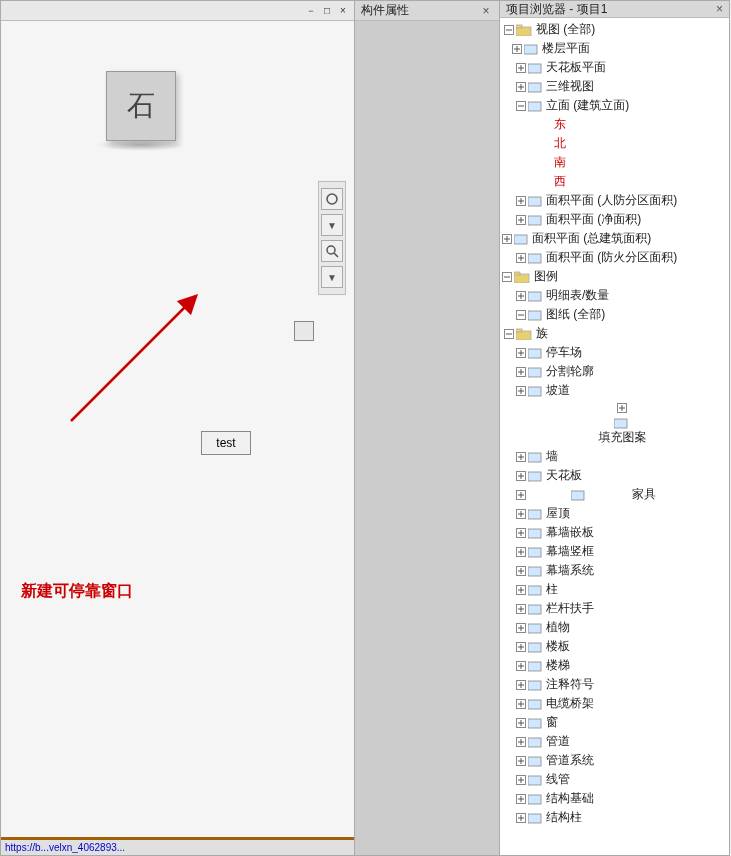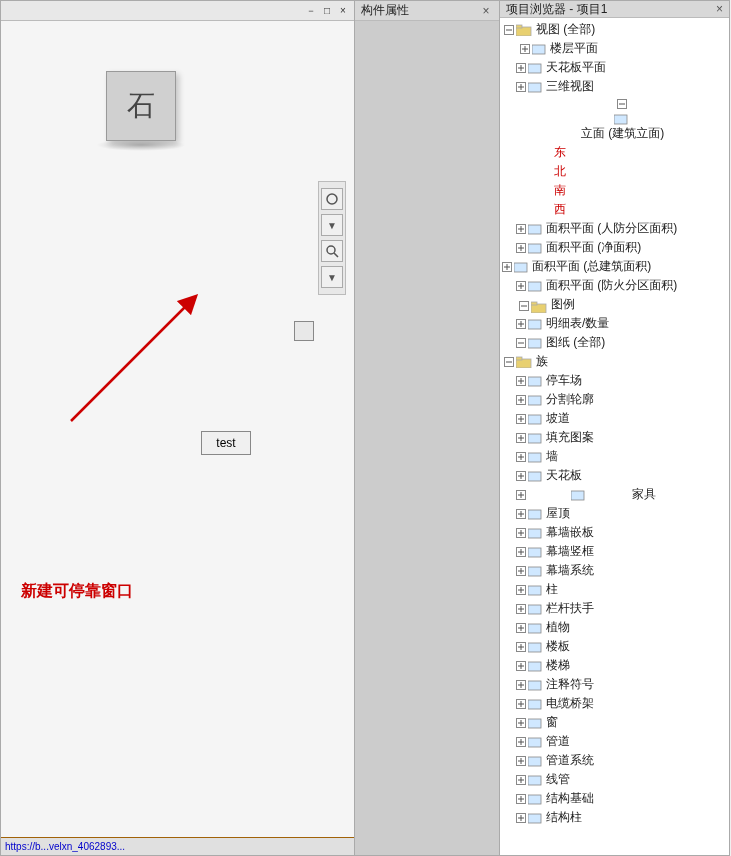--- a/index.html
+++ b/index.html
@@ -282,21 +282,21 @@
       background: #f0f0f0;
     }
     .right-panel-body::-webkit-scrollbar-thumb {
       background: #bbb;
     }
 
     
     .bottom-url-bar {
       height: 18px;
       background: #e0e0e0;
-      border-top: 1px solid #a16207;
+      border-top: 3px solid #a16207;
       font-size: 10px;
       color: #555;
       display: flex;
       align-items: center;
       padding: 0 4px;
       overflow: hidden;
     }
 
     .url-text {
       font-size: 10px;
@@ -388,21 +388,21 @@
                 <rect x="0.5" y="0.5" width="9" height="9" fill="white" stroke="#888" stroke-width="1"></rect>
                 <line x1="2" y1="5" x2="8" y2="5" stroke="#555" stroke-width="1"></line>
               </svg>
             </span>
             <span><svg width="16" height="12" viewBox="0 0 16 12" style="vertical-align:middle;margin-right:2px;">
                 <rect x="0" y="3" width="15" height="9" fill="#e8d070" stroke="#aaa" stroke-width="0.8"></rect>
                 <rect x="0" y="1" width="6" height="3" fill="#e8d070" stroke="#aaa" stroke-width="0.8"></rect>
               </svg></span>
             <span class="tree-label">视图 (全部)</span>
           </div>
-          <div class="tree-item" style="padding-left: 18px;">
+          <div class="tree-item" style="padding-left: 10px;">
             <span class="tree-expand">
               <svg width="10" height="10" viewBox="0 0 10 10">
                 <rect x="0.5" y="0.5" width="9" height="9" fill="white" stroke="#888" stroke-width="1"></rect>
                 <line x1="5" y1="2" x2="5" y2="8" stroke="#555" stroke-width="1"></line>
                 <line x1="2" y1="5" x2="8" y2="5" stroke="#555" stroke-width="1"></line>
               </svg>
             </span>
             <span><svg width="14" height="12" viewBox="0 0 14 12" style="vertical-align:middle;margin-right:2px;">
                 <rect x="0" y="2" width="13" height="9" fill="#d0e8ff" stroke="#888" stroke-width="0.8"></rect>
               </svg></span>
@@ -427,21 +427,21 @@
                 <rect x="0.5" y="0.5" width="9" height="9" fill="white" stroke="#888" stroke-width="1"></rect>
                 <line x1="5" y1="2" x2="5" y2="8" stroke="#555" stroke-width="1"></line>
                 <line x1="2" y1="5" x2="8" y2="5" stroke="#555" stroke-width="1"></line>
               </svg>
             </span>
             <span><svg width="14" height="12" viewBox="0 0 14 12" style="vertical-align:middle;margin-right:2px;">
                 <rect x="0" y="2" width="13" height="9" fill="#d0e8ff" stroke="#888" stroke-width="0.8"></rect>
               </svg></span>
             <span class="tree-label">三维视图</span>
           </div>
-          <div class="tree-item" style="padding-left: 14px; flex-direction: column;">
+          <div class="tree-item" style="padding-left: 14px;">
             <span class="tree-expand">
               <svg width="10" height="10" viewBox="0 0 10 10">
                 <rect x="0.5" y="0.5" width="9" height="9" fill="white" stroke="#888" stroke-width="1"></rect>
                 <line x1="2" y1="5" x2="8" y2="5" stroke="#555" stroke-width="1"></line>
               </svg>
             </span>
             <span><svg width="14" height="12" viewBox="0 0 14 12" style="vertical-align:middle;margin-right:2px;">
                 <rect x="0" y="2" width="13" height="9" fill="#d0e8ff" stroke="#888" stroke-width="0.8"></rect>
               </svg></span>
             <span class="tree-label">立面 (建筑立面)</span>
@@ -515,21 +515,21 @@
                 <rect x="0.5" y="0.5" width="9" height="9" fill="white" stroke="#888" stroke-width="1"></rect>
                 <line x1="5" y1="2" x2="5" y2="8" stroke="#555" stroke-width="1"></line>
                 <line x1="2" y1="5" x2="8" y2="5" stroke="#555" stroke-width="1"></line>
               </svg>
             </span>
             <span><svg width="14" height="12" viewBox="0 0 14 12" style="vertical-align:middle;margin-right:2px;">
                 <rect x="0" y="2" width="13" height="9" fill="#d0e8ff" stroke="#888" stroke-width="0.8"></rect>
               </svg></span>
             <span class="tree-label">面积平面 (防火分区面积)</span>
           </div>
-          <div class="tree-item" style="padding-left: 17px; align-items: flex-end;">
+          <div class="tree-item" style="padding-left: 0;">
             <span class="tree-expand">
               <svg width="10" height="10" viewBox="0 0 10 10">
                 <rect x="0.5" y="0.5" width="9" height="9" fill="white" stroke="#888" stroke-width="1"></rect>
                 <line x1="2" y1="5" x2="8" y2="5" stroke="#555" stroke-width="1"></line>
               </svg>
             </span>
             <span><svg width="16" height="12" viewBox="0 0 16 12" style="vertical-align:middle;margin-right:2px;">
                 <rect x="0" y="3" width="15" height="9" fill="#e8d070" stroke="#aaa" stroke-width="0.8"></rect>
                 <rect x="0" y="1" width="6" height="3" fill="#e8d070" stroke="#aaa" stroke-width="0.8"></rect>
               </svg></span>
@@ -605,21 +605,21 @@
                 <rect x="0.5" y="0.5" width="9" height="9" fill="white" stroke="#888" stroke-width="1"></rect>
                 <line x1="5" y1="2" x2="5" y2="8" stroke="#555" stroke-width="1"></line>
                 <line x1="2" y1="5" x2="8" y2="5" stroke="#555" stroke-width="1"></line>
               </svg>
             </span>
             <span><svg width="14" height="12" viewBox="0 0 14 12" style="vertical-align:middle;margin-right:2px;">
                 <rect x="0" y="2" width="13" height="9" fill="#d0e8ff" stroke="#888" stroke-width="0.8"></rect>
               </svg></span>
             <span class="tree-label">坡道</span>
           </div>
-          <div class="tree-item" style="padding-left: 14px;">
+          <div class="tree-item" style="padding-left: 14px; flex-direction: column;">
             <span class="tree-expand">
               <svg width="10" height="10" viewBox="0 0 10 10">
                 <rect x="0.5" y="0.5" width="9" height="9" fill="white" stroke="#888" stroke-width="1"></rect>
                 <line x1="5" y1="2" x2="5" y2="8" stroke="#555" stroke-width="1"></line>
                 <line x1="2" y1="5" x2="8" y2="5" stroke="#555" stroke-width="1"></line>
               </svg>
             </span>
             <span><svg width="14" height="12" viewBox="0 0 14 12" style="vertical-align:middle;margin-right:2px;">
                 <rect x="0" y="2" width="13" height="9" fill="#d0e8ff" stroke="#888" stroke-width="0.8"></rect>
               </svg></span>

